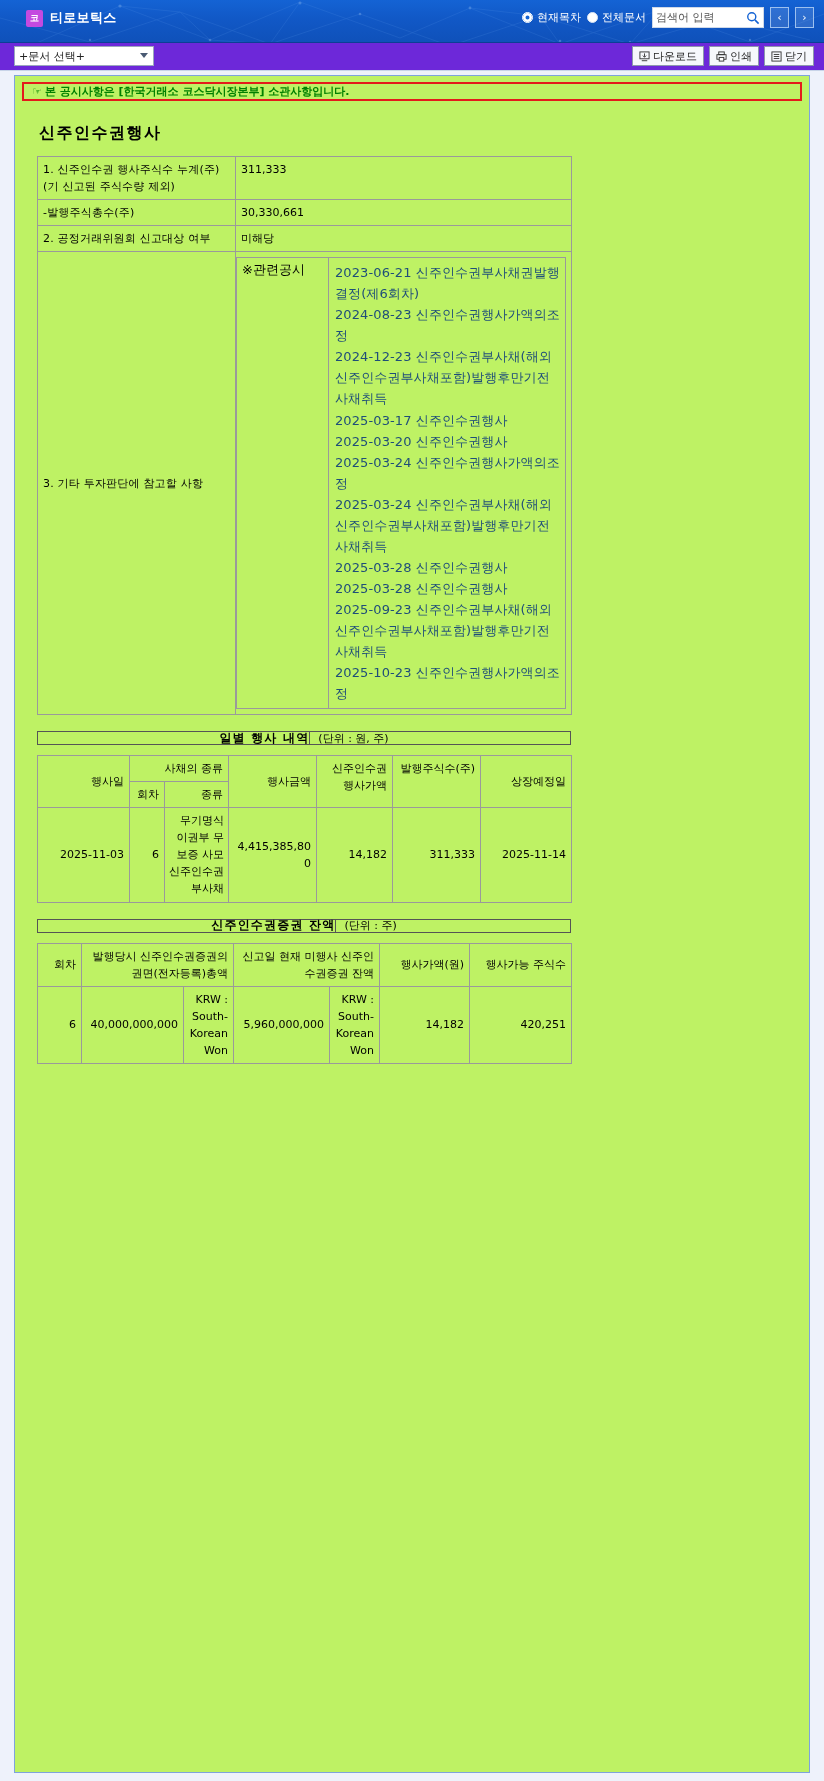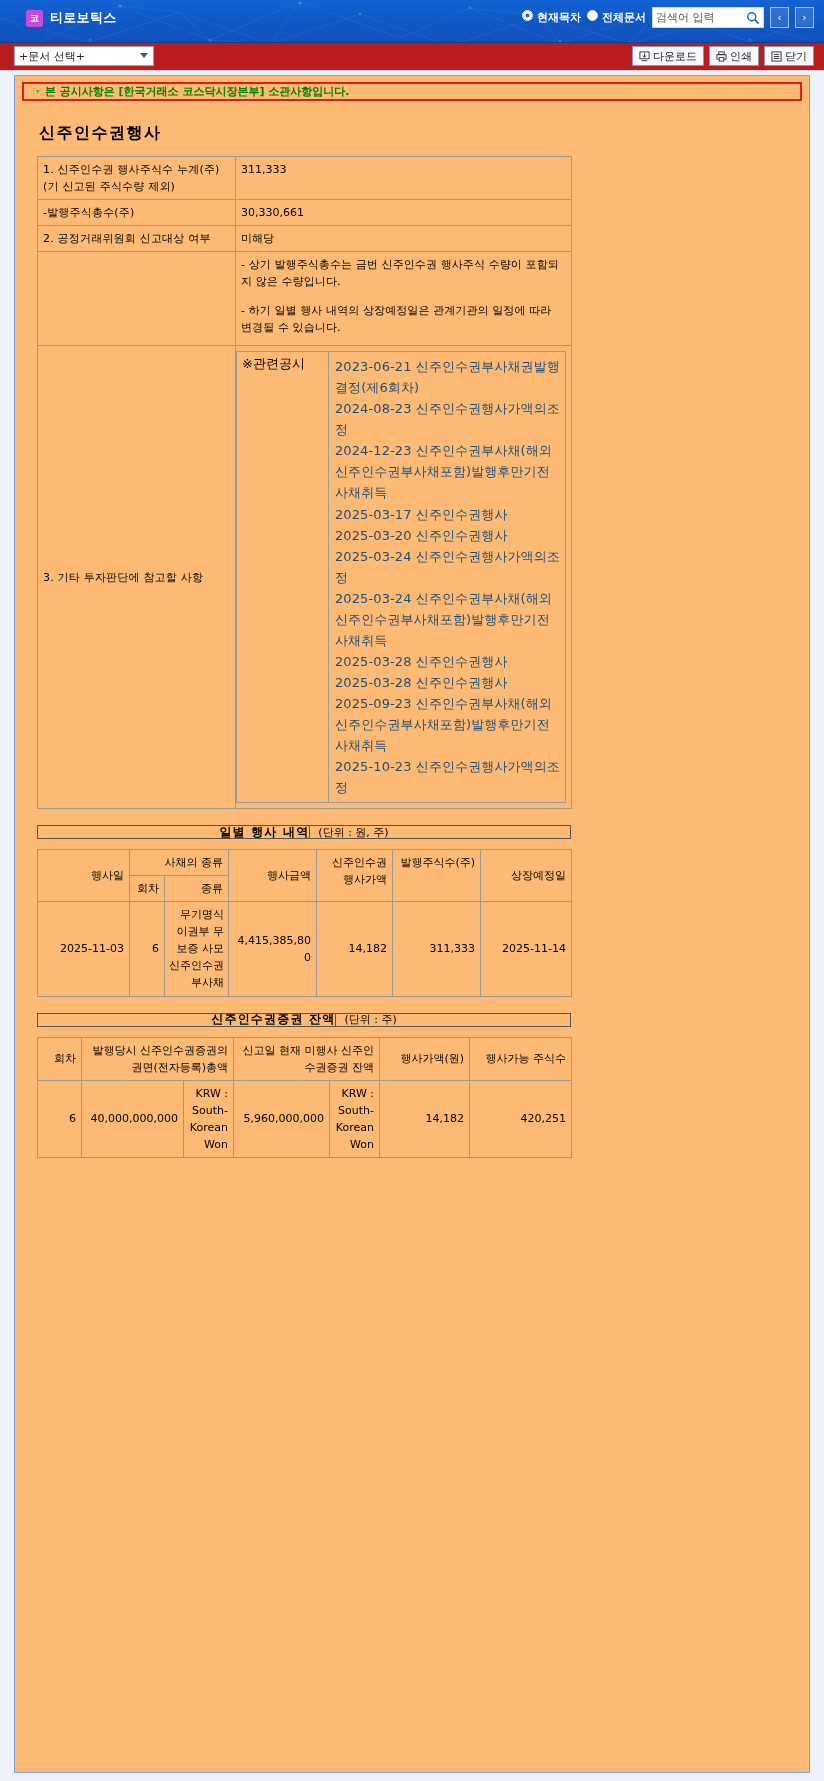--- a/index.html
+++ b/index.html
@@ -36,21 +36,21 @@
   }
   .brand-name {
     color:#fff; font-size:13px; font-weight:bold; letter-spacing:.3px;
     white-space:nowrap;
   }
 
   .hdr-right {
     position:absolute; right:10px; top:7px;
     display:flex; align-items:center; gap:6px;
   }
-  .radio-wrap { display:flex; align-items:flex-start; gap:4px;font-weight:bold; }
+  .radio-wrap { display:flex; align-items:center; gap:4px; }
   .radio-dot {
     width:11px; height:11px; border-radius:50%;
     background:#fff; border:1px solid #d8e4f5; display:inline-block;
   }
   .radio-dot.sel {
     background:#1463d4;
     box-shadow: inset 0 0 0 2.5px #ffffff, inset 0 0 0 4px #1463d4;
     border:1px solid #ffffff;
   }
   .radio-lbl { color:#fff; font-size:11px; white-space:nowrap; }
@@ -75,21 +75,21 @@
     width:19px; height:21px;
     border:1px solid #9cc0ef; background:rgba(255,255,255,.12);
     color:#fff; font-size:11px; line-height:19px; text-align:center;
     cursor:pointer;
   }
 
   
   .toolbar {
     position:relative;
     height:28px;
-    background:#b91c1c;
+    background:#6d28d9;
     border-bottom:1px solid #c8d4e8;
   }
   .docselect {
     position:absolute; left:14px; top:3px;
     width:140px; height:20px;
     background:#fff; border:1px solid #9aa7bd;
     font-size:11px; color:#222;
     display:flex; align-items:center; padding-left:4px;
   }
   .docselect .chev {
@@ -108,21 +108,21 @@
     display:flex; align-items:center; gap:3px;
     padding:0 6px; cursor:pointer;
   }
   .toolbtn svg { display:block; }
 
   
   .page {
     position:absolute;
     left:14px; top:75px;
     width:796px; height:1698px;
-    background:#fdba74;
+    background:#bef264;
     border:1px solid #7ea3dd;
     overflow:hidden;
   }
   .notice {
     margin:6px 7px 0 7px;
     border:2px solid #e41b1b;
     height:19px;
     display:flex; align-items:center;
     padding-left:8px;
   }
@@ -295,27 +295,20 @@
           <td class="lbl-cell">1. 신주인수권 행사주식수 누계(주)(기 신고된 주식수량 제외)</td>
           <td>311,333</td>
         </tr>
         <tr>
           <td class="lbl-cell">-발행주식총수(주)</td>
           <td>30,330,661</td>
         </tr>
         <tr>
           <td class="lbl-cell">2. 공정거래위원회 신고대상 여부</td>
           <td>미해당</td>
-        </tr>
-        <tr>
-          <td style="height:94px"></td>
-          <td class="note-cell">
-            <p>- 상기 발행주식총수는 금번 신주인수권 행사주식 수량이 포함되지 않은 수량입니다.</p>
-            <p>- 하기 일별 행사 내역의 상장예정일은 관계기관의 일정에 따라 변경될 수 있습니다.</p>
-          </td>
         </tr>
         <tr>
           <td class="lbl-cell c" style="vertical-align:middle">3. 기타 투자판단에 참고할 사항</td>
           <td style="padding:5px 5px 5px 0 !important">
             <table class="rel-tbl">
               <tbody>
                   <tr>
                 <td class="rel-left">※관련공시</td>
                 <td class="rel-list">
                   <div>2023-06-21 신주인수권부사채권발행결정(제6회차)</div>

